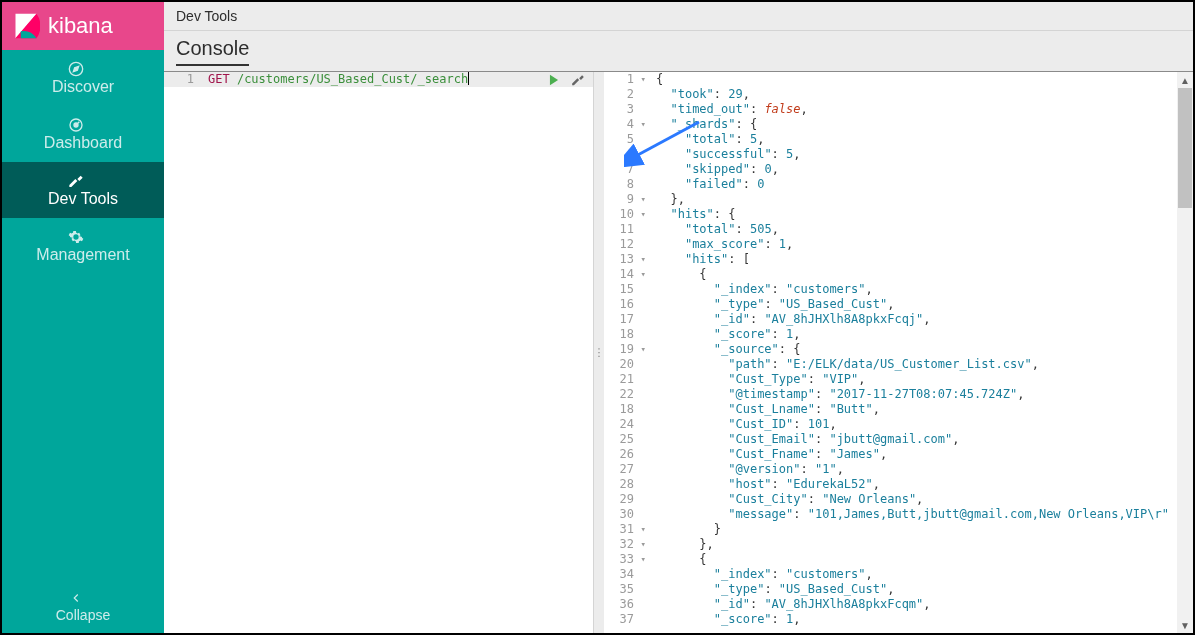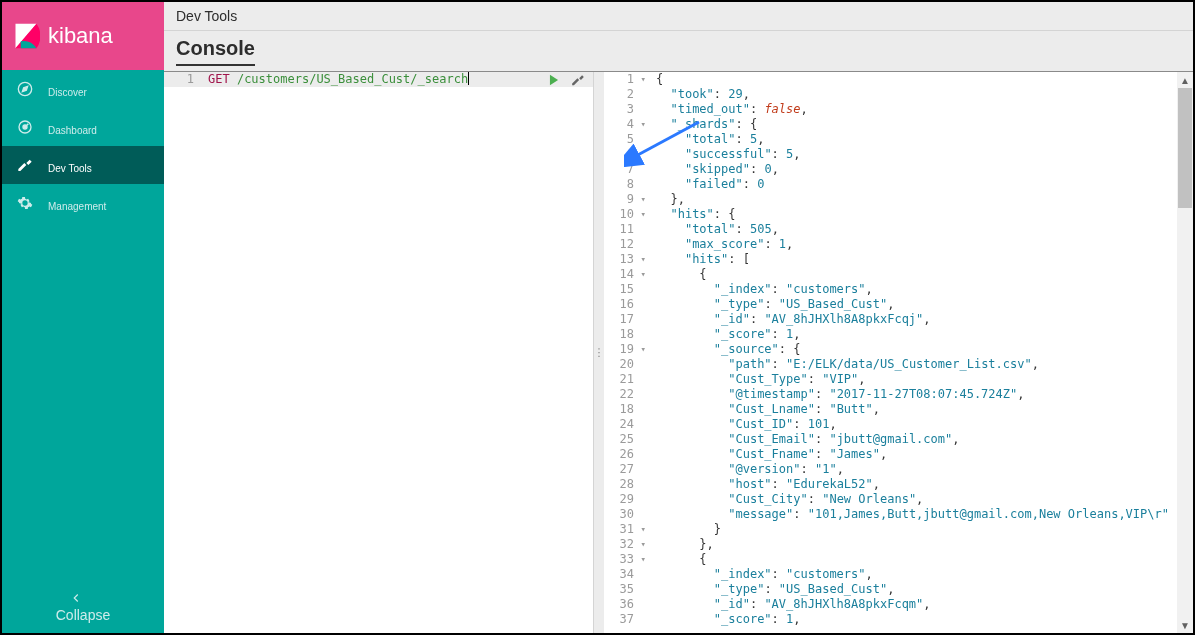--- a/index.html
+++ b/index.html
@@ -1,32 +1,32 @@
 <!DOCTYPE html>
 <html><head>
 <meta charset="utf-8">
 <style>
 * { margin: 0; padding: 0; box-sizing: border-box; }
 body { font-family: -apple-system, BlinkMacSystemFont, "Segoe UI", Helvetica, Arial, sans-serif; font-size: 14px; color: #2d2d2d; width: 1195px; height: 635px; overflow: hidden; border: 2px solid #000; display: flex; }
 
 .sidebar { width: 162px; background: #e8478b; display: flex; flex-direction: column; color: #fff; flex-shrink: 0; }
-.brand { background: #e8478b; height: 68px; display: flex; align-items: center; padding-left: 10px; }
+.brand { background: #e8478b; height: 48px; display: flex; align-items: center; padding-left: 10px; }
 .brand-logo { width: 28px; height: 28px; margin-right: 8px; }
 .brand-text { font-size: 22px; font-weight: 400; color: #fff; }
 .nav { background: #00a69b; flex: 1; display: flex; flex-direction: column; }
 .nav-spacer { flex: 1; }
-.nav-item { display: flex; align-items: flex-end; padding: 10px 14px; color: #cdeceb; cursor: pointer; font-size: 10px; }
+.nav-item { display: flex; align-items: center; padding: 10px 14px; color: #cdeceb; cursor: pointer; font-size: 16px; flex-direction: column; }
 .nav-item.active { background: #005c58; color: #fff; }
 .nav-icon { width: 18px; height: 18px; margin-right: 14px; display: flex; align-items: center; justify-content: center; }
 .collapse-item { display: flex; align-items: center; padding: 10px 14px; color: #cdeceb; cursor: pointer; flex-direction: column; }
 
 .main { flex: 1; display: flex; flex-direction: column; background: #f5f5f5; min-width: 0; }
 .crumb-bar { border-bottom: 1px solid #d4d4d4; padding: 6px 12px; font-size: 14px; color: #2d2d2d; background: #ececec; }
 .title-bar { border-bottom: 1px solid #8a8a8a; padding: 6px 12px 6px 12px; background: #ececec; }
-.title-text { font-size: 20px; font-weight: 700; display: inline-block; border-bottom: 2px solid #333; padding-bottom: 4px; margin-bottom: -1px; }
+.title-text { font-size: 20px; font-weight: 400; display: inline-block; border-bottom: 2px solid #333; padding-bottom: 4px; margin-bottom: -1px; }
 
 .workspace { flex: 1; display: flex; position: relative; min-height: 0; }
 .editor-pane { width: 430px; display: flex; flex-direction: column; position: relative; border-right: 1px solid #d4d4d4; }
 .splitter { width: 10px; background: #ececec; cursor: col-resize; position: relative; display:flex; align-items:center; justify-content:center; }
 .splitter-dots { color:#888; font-size:11px; line-height:3px; }
 .output-pane { flex: 1; display: flex; min-width: 0; overflow: auto; background: #fff; position: relative; }
 
 .gutter { width: 38px; background: #ececec; font-family: "Consolas","Menlo",monospace; font-size: 12px; color: #9a9a9a; text-align: right; padding-right: 8px; user-select: none; flex-shrink:0; }
 .gut-line { height: 15px; line-height: 15px; position: relative; }
 .gut-line.fold::after { content: "▾"; position: absolute; right: -12px; font-size: 9px; color: #9a9a9a; }

